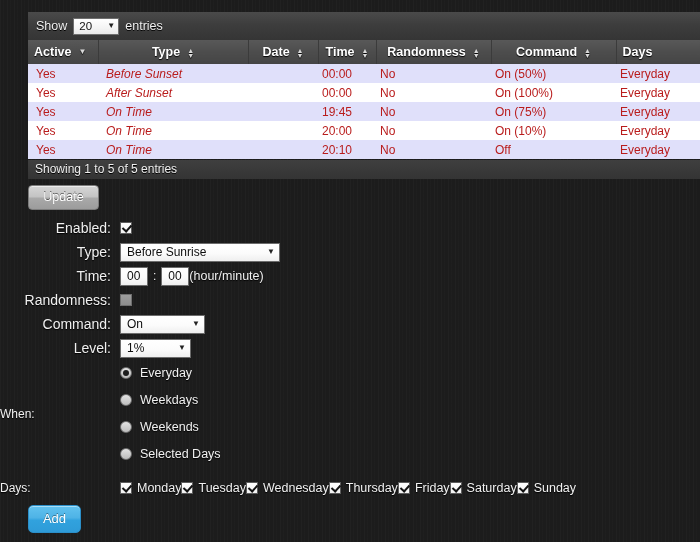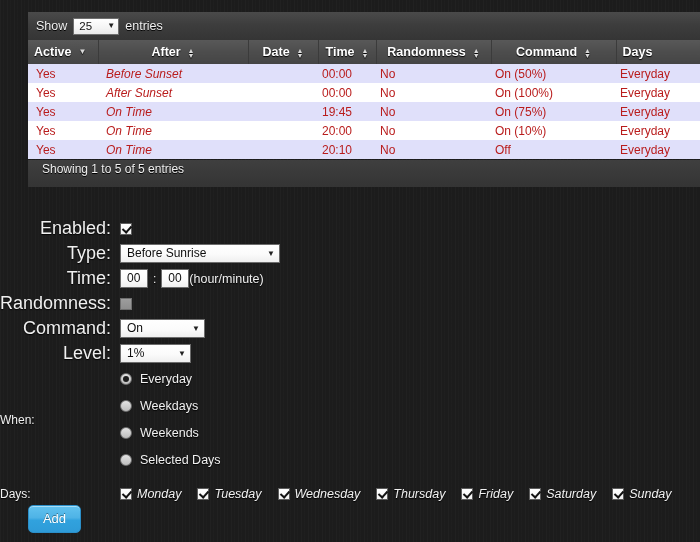--- a/index.html
+++ b/index.html
@@ -121,26 +121,26 @@
   .dtable tbody tr td.c-rand   { text-align: left; }
   .dtable tbody tr td.c-cmd    { text-align: left; }
   .dtable tbody tr td.c-days   { text-align: left; }
 
   
   .info-bar {
     position: absolute;
     left: 28px;
     top: 160px;
     width: 672px;
-    height: 27px;
+    height: 19px;
     background: linear-gradient(to bottom, #3f3f3f 0%, #343434 100%);
     color: #efefef;
     font-size: 12px;
     line-height: 19px;
-    padding-left: 14px;
+    padding-left: 7px;
     box-sizing: border-box;
     text-shadow: 0 1px 0 #000;
   }
 
   
   .action-row {
     position: absolute;
     left: 28px;
     top: 185px;
     display: flex;
@@ -173,21 +173,21 @@
     align-items: center;
     margin-bottom: 4px;
     min-height: 20px;
   }
   .flabel {
     width: 120px;
     text-align: right;
     padding-right: 9px;
     box-sizing: border-box;
     color: #f0f0f0;
-    font-size: 18px;
+    font-size: 14px;
     text-shadow: 0 1px 1px #000;
     flex: 0 0 auto;
   }
   .fctl { display: flex; align-items: center; flex: 1 1 auto; }
 
   
   .cbox {
     width: 12px;
     height: 12px;
     display: inline-block;
@@ -270,21 +270,21 @@
     top: 2px;
     width: 6px;
     height: 6px;
     border-radius: 50%;
     background: #1d1d1d;
   }
   .radio-label { color: #f1f1f1; font-size: 12.5px; text-shadow: 0 1px 1px #000; }
 
   
   .days-row { display: flex; align-items: center; margin-top: 20px; }
-  .days-list { display: flex; align-items: center; gap: 16px; font-style: italic; }
+  .days-list { display: flex; align-items: center; gap: 0; }
   .day-item { display: flex; align-items: center; cursor: pointer; }
   .day-item .cbox { margin-right: 5px; }
   .day-label { color: #f1f1f1; font-size: 12.5px; text-shadow: 0 1px 1px #000; }
 
   
   .add-wrap { position: absolute; left: 28px; top: 505px; }
   .bbtn {
     background: linear-gradient(to bottom, #62c2ef 0%, #4eb3e6 45%, #31a2de 55%, #2e9bd8 100%);
     border: 1px solid #2b8fc9;
     border-radius: 5px;
@@ -298,21 +298,21 @@
     box-shadow: inset 0 1px 0 rgba(255,255,255,0.45);
     box-sizing: border-box;
   }
 </style>
 </head>
 <body>
 
 <div class="length-bar">
   <span class="lbl">Show</span>
   <span class="mini-select">
-    <span class="cap">25</span>
+    <span class="cap">20</span>
     <span class="caret">▼</span>
   </span>
   <span class="lbl">entries</span>
 </div>
 
 <table class="dtable">
   <colgroup>
     <col style="width:70px">
     <col style="width:150px">
     <col style="width:70px">
@@ -324,21 +324,21 @@
   <thead>
     <tr>
       <th class="left">
         <span class="th-inner">
           <span>Active</span>
           <span class="sort-ic">▼</span>
         </span>
       </th>
       <th>
         <span class="th-inner">
-          <span>After</span>
+          <span>Type</span>
           <span class="sort-ic both">
               <i>▲</i>
               <i>▼</i>
             </span>
         </span>
       </th>
       <th>
         <span class="th-inner">
           <span>Date</span>
           <span class="sort-ic both">
@@ -426,20 +426,21 @@
       <td class="c-rand">No</td>
       <td class="c-cmd">Off</td>
       <td class="c-days">Everyday</td>
     </tr>
   </tbody>
 </table>
 
 <div class="info-bar">Showing 1 to 5 of 5 entries</div>
 
 <div class="action-row">
+  <div class="gbtn">Update</div>
 </div>
 
 <div class="form">
 
   <div class="frow">
     <div class="flabel">Enabled:</div>
     <div class="fctl">
       <span class="cbox checked"></span>
     </div>
   </div>

